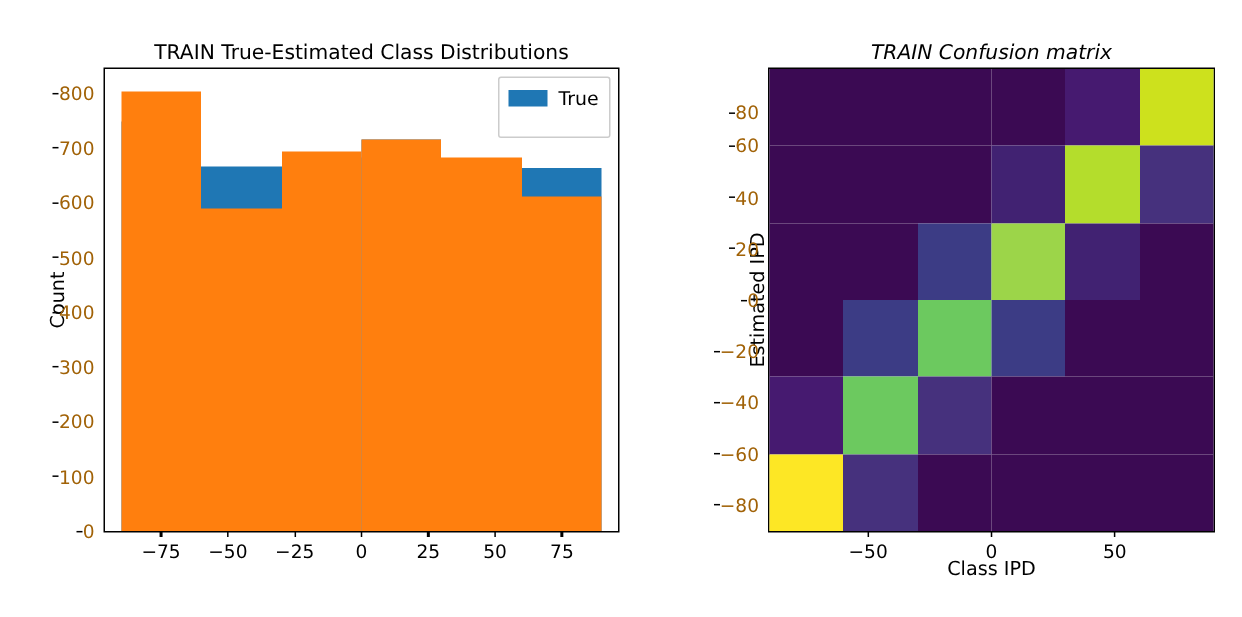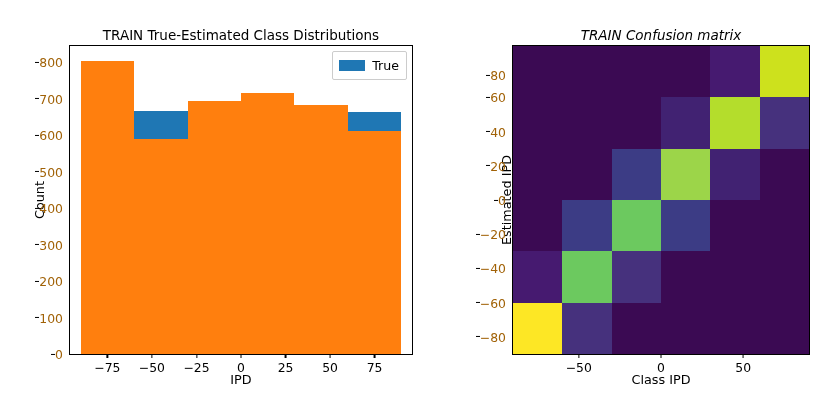--- a/index.html
+++ b/index.html
@@ -40,21 +40,21 @@
 
   #hist-ylabel{position:absolute;left:-50px;top:50%;
                transform:translateY(-50%) rotate(-90deg);
                font-size:12.8px;white-space:nowrap;color:#000;}
   #hist-xlabel{position:absolute;left:0;width:100%;top:326px;text-align:center;
                font-size:12.8px;white-space:nowrap;color:#000;}
 
   
   #legend{position:absolute;right:5px;top:5px;background:#fff;
           border:0.9px solid #cccccc;border-radius:2px;
-          padding:4px 7px 4px 6px;display:flex;flex-direction:column;gap:2px;
+          padding:4px 7px 16px 6px;display:flex;flex-direction:column;gap:2px;
           box-shadow:none;text-align:center;}
   .legrow{display:flex;align-items:center;gap:7px;height:19px;}
   .legswatch{width:26px;height:11px;flex:none;}
   .leglabel{font-size:12.6px;color:#000;white-space:nowrap;}
 
   
   #ax-cm{left:512px;top:45px;width:298px;height:310px;
          border:1.1px solid #000;background:#fff;}
   #cm-grid{position:absolute;left:0;top:0;width:100%;height:100%;
            display:grid;grid-template-columns:repeat(6,1fr);
@@ -86,21 +86,20 @@
         <div class="bar true" title="True 75: 663" style="left: 277.875px; width: 53.4375px; height: 241.662px; background: rgb(31, 119, 180); z-index: 1;"></div>
         <div class="bar est" title="Estimated -75: 803" style="left: 10.6875px; width: 53.4375px; height: 292.691px; background: rgb(255, 127, 14); z-index: 2;"></div>
         <div class="bar est" title="Estimated -45: 590" style="left: 64.125px; width: 53.4375px; height: 215.053px; background: rgb(255, 127, 14); z-index: 2;"></div>
         <div class="bar est" title="Estimated -15: 693" style="left: 117.562px; width: 53.4375px; height: 252.596px; background: rgb(255, 127, 14); z-index: 2;"></div>
         <div class="bar est" title="Estimated 15: 715" style="left: 171px; width: 53.4375px; height: 260.615px; background: rgb(255, 127, 14); z-index: 2;"></div>
         <div class="bar est" title="Estimated 45: 682" style="left: 224.438px; width: 53.4375px; height: 248.587px; background: rgb(255, 127, 14); z-index: 2;"></div>
         <div class="bar est" title="Estimated 75: 613" style="left: 277.875px; width: 53.4375px; height: 223.437px; background: rgb(255, 127, 14); z-index: 2;"></div>
       </div>
 
     <div id="hist-ylabel">Count</div>
-    <div id="hist-xlabel">IPD</div>
 
     <div id="legend">
       <div class="legrow">
         <span class="legswatch" style="background: rgb(31, 119, 180);"></span>
         <span class="leglabel">True</span>
       </div>
     </div>
   <div class="ytick" style="top: 308px;">0<span class="ytick-mark"></span></div>
       <div class="ytick" style="top: 271.55px;">100<span class="ytick-mark"></span></div>
       <div class="ytick" style="top: 235.101px;">200<span class="ytick-mark"></span></div>

